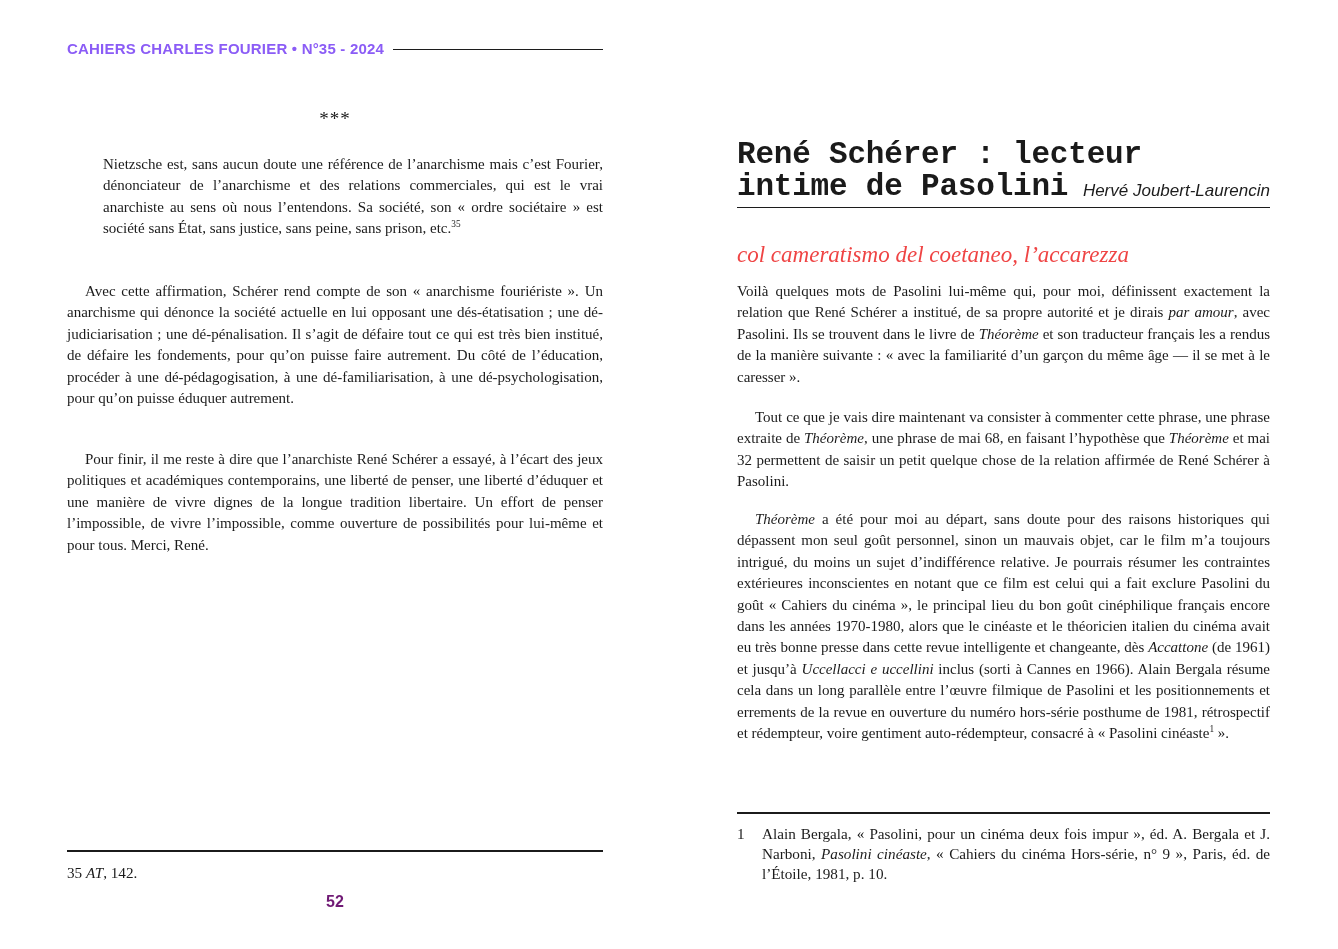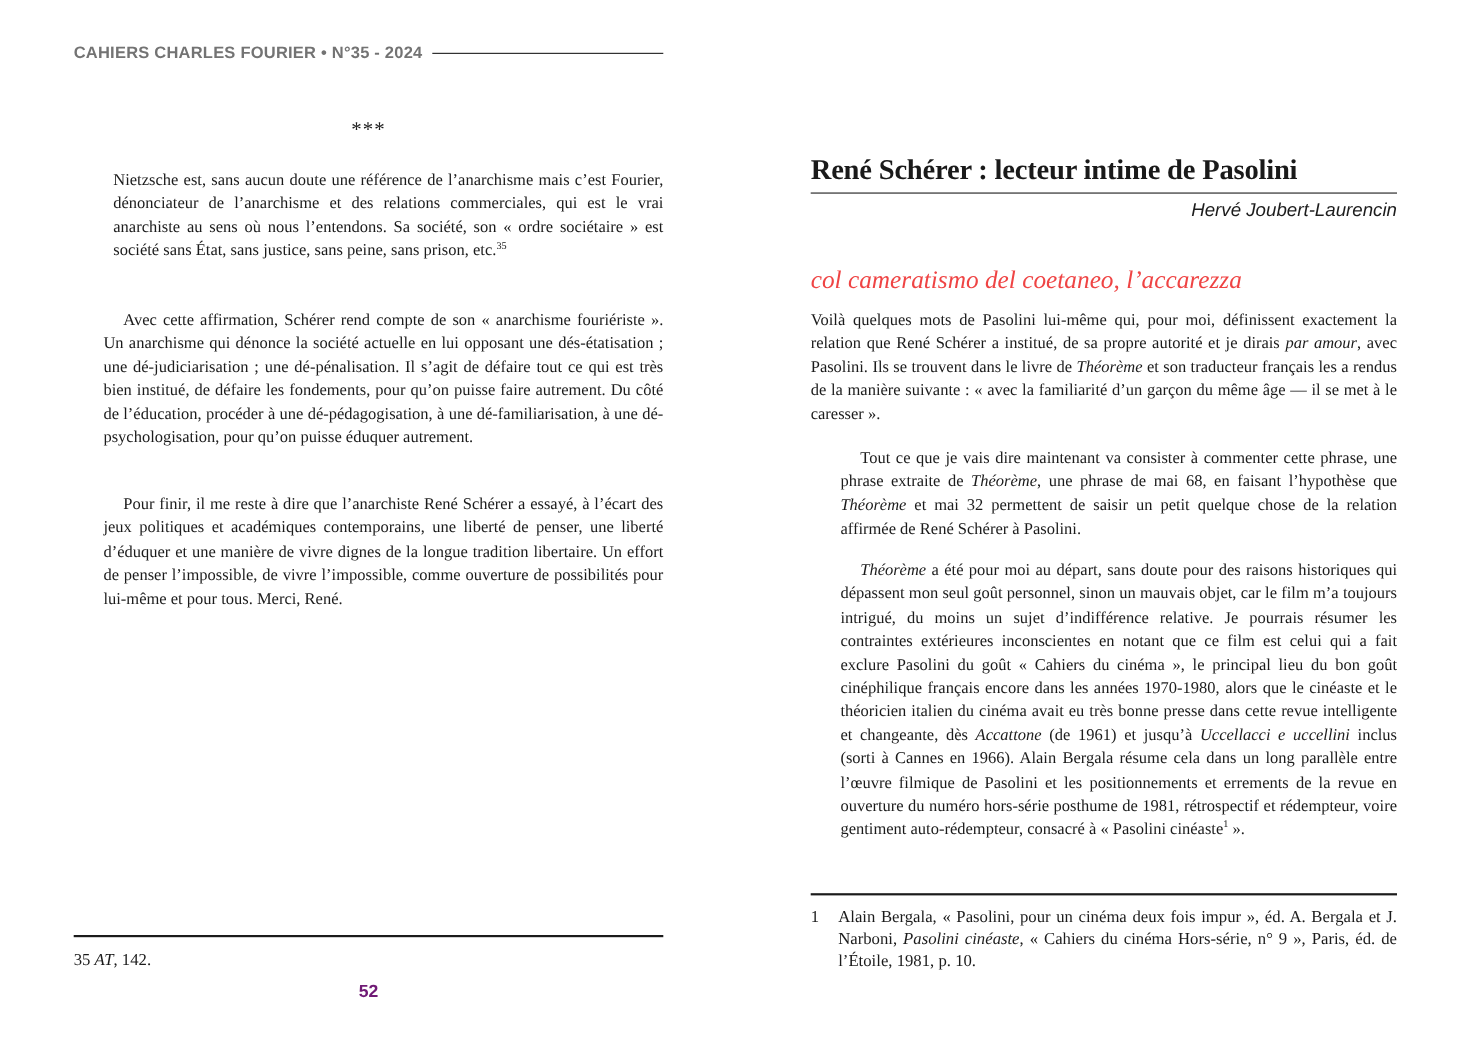--- a/index.html
+++ b/index.html
@@ -15,46 +15,46 @@
   .page { position: absolute; top: 0; height: 949px; }
   .page-left  { left: 67px;  width: 536px; }
   .page-right { left: 737px; width: 533px; }
 
   
   .running-header {
     position: absolute; top: 40px; left: 0; right: 0;
     display: flex; align-items: baseline;
     font-family: "Liberation Sans", sans-serif;
     font-weight: bold; font-size: 15px; letter-spacing: 0.2px;
-    color: #737373; white-space: nowrap;
+    color: #8b5cf6; white-space: nowrap;
   }
   .rh-rule { flex: 1; border-bottom: 1.5px solid #1c1c1c; margin-left: 9px; transform: translateY(-4px); }
 
   
   .body {
     position: absolute; left: 0; right: 0;
     font-family: "Liberation Serif", "DejaVu Serif", serif;
     font-size: 15px; line-height: 21.4px;
     text-align: justify; color: #1b1b1b;
   }
-  .indent { text-indent: 18px; margin-left: 27px; }
+  .indent { text-indent: 18px; }
   .stars {
     position: absolute; top: 108px; left: 0; right: 0;
     text-align: center; font-family: "Liberation Serif", serif;
     font-size: 19px; letter-spacing: 1px; color: #1b1b1b;
   }
   .quote { top: 154px; padding-left: 36px; }
   .pos-lp1 { top: 281px; }
   .pos-lp2 { top: 449px; }
 
   
   .title {
     position: absolute; top: 139px; left: 0; right: 0;
-    font-family: Liberation Serif, serif;
-    font-weight: bold; font-size: 26px; line-height: 32px;
+    font-family: Liberation Mono, monospace;
+    font-weight: bold; font-size: 31px; line-height: 32px;
     letter-spacing: -0.2px; color: #1a1a1a;
     padding-bottom: 4px; border-bottom: 1.5px solid #1c1c1c;
   }
   .author {
     position: absolute; top: 181px; left: 18px; right: 0;
     text-align: right; font-family: "Liberation Sans", sans-serif;
     font-style: italic; font-size: 17px; color: #1c1c1c;
   }
   .epigraph {
     position: absolute; top: 242px; left: 0; right: 0;

